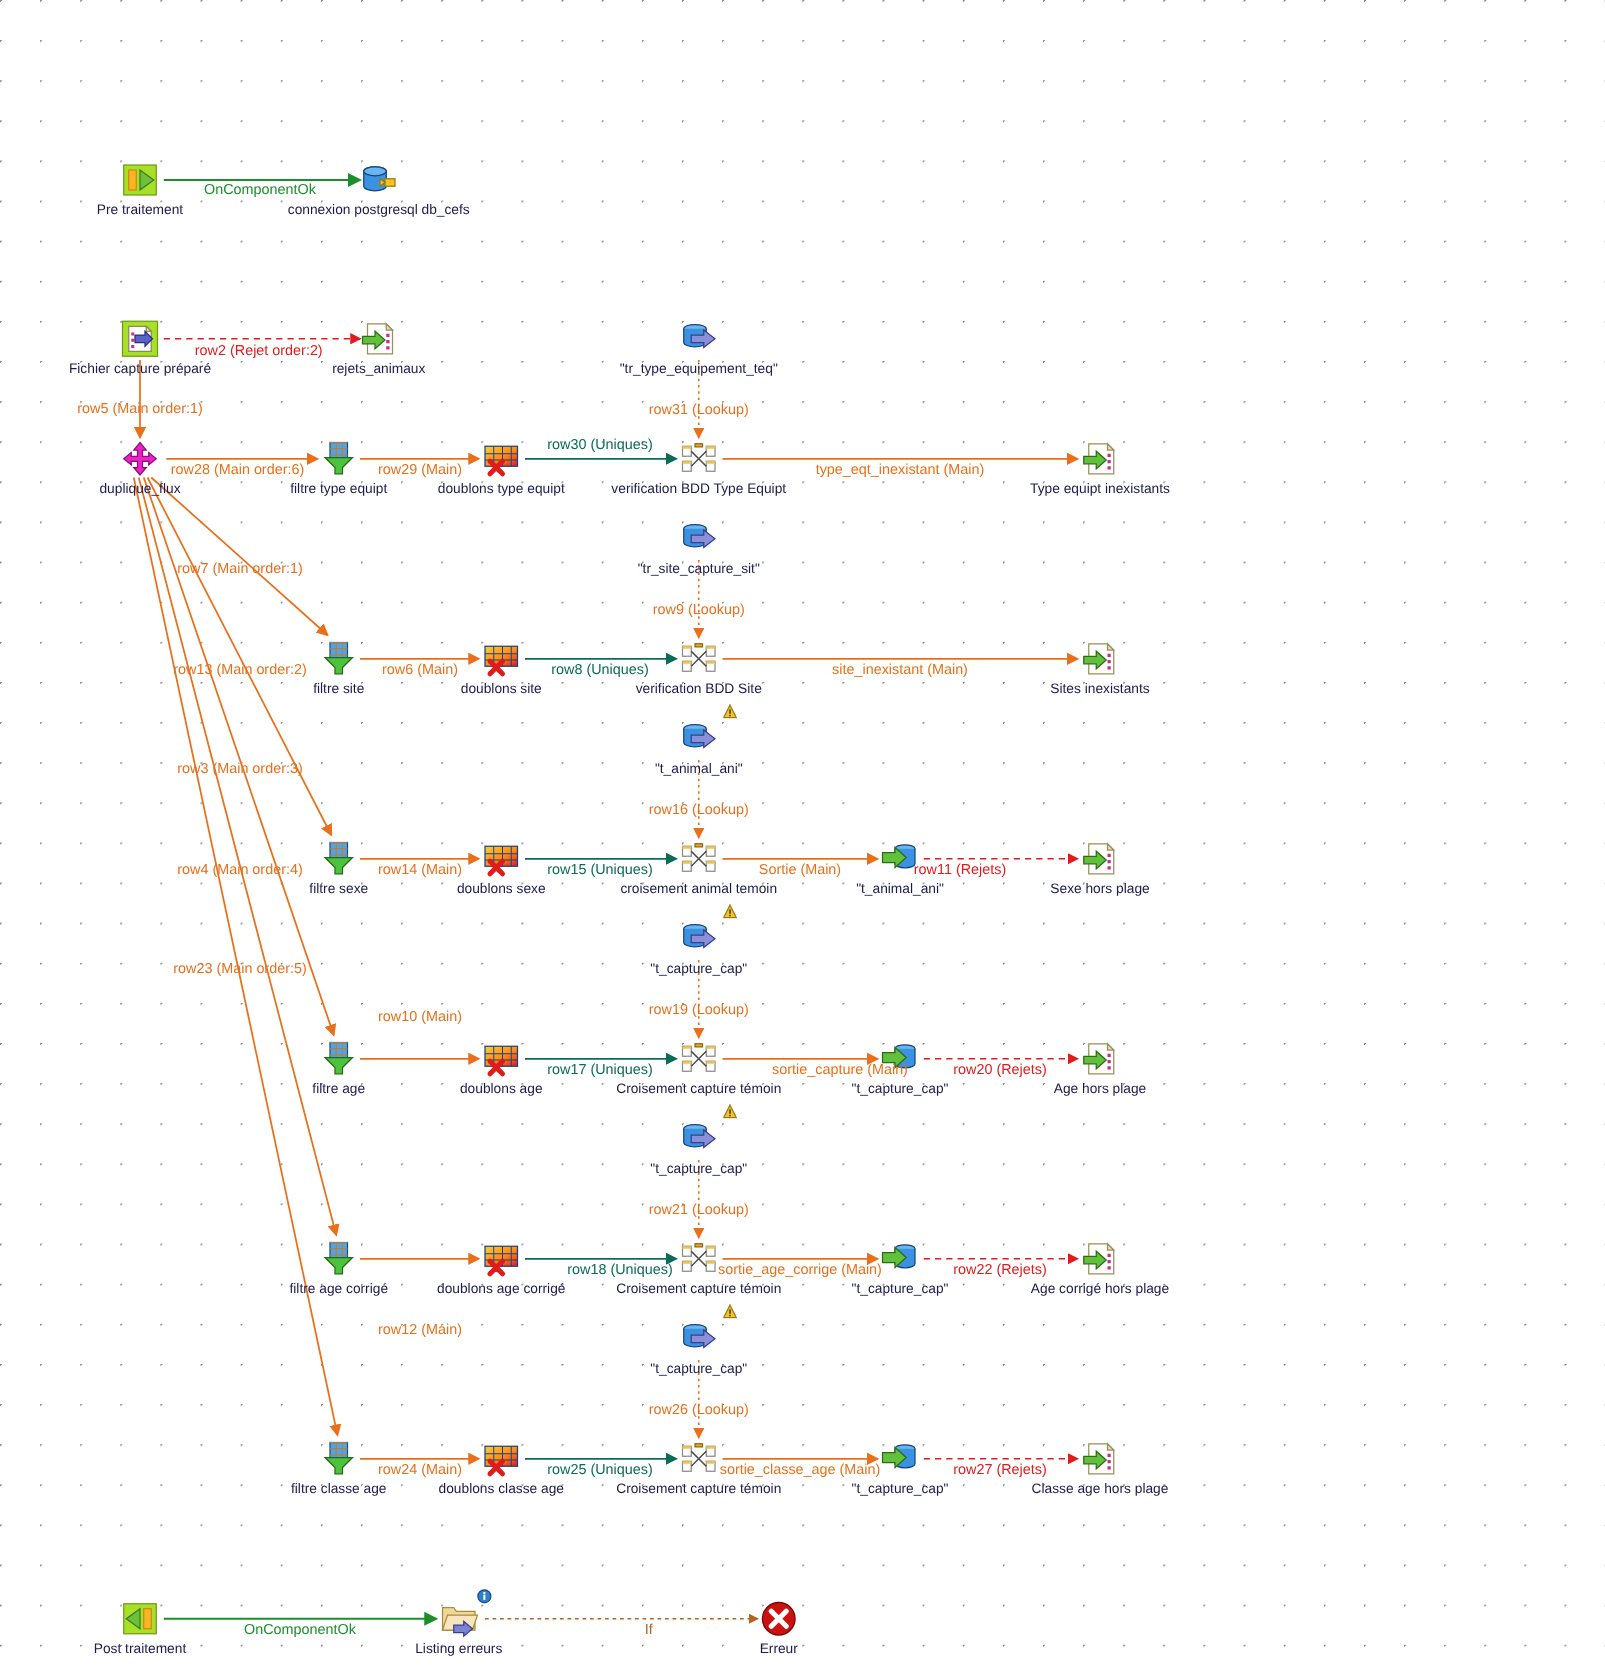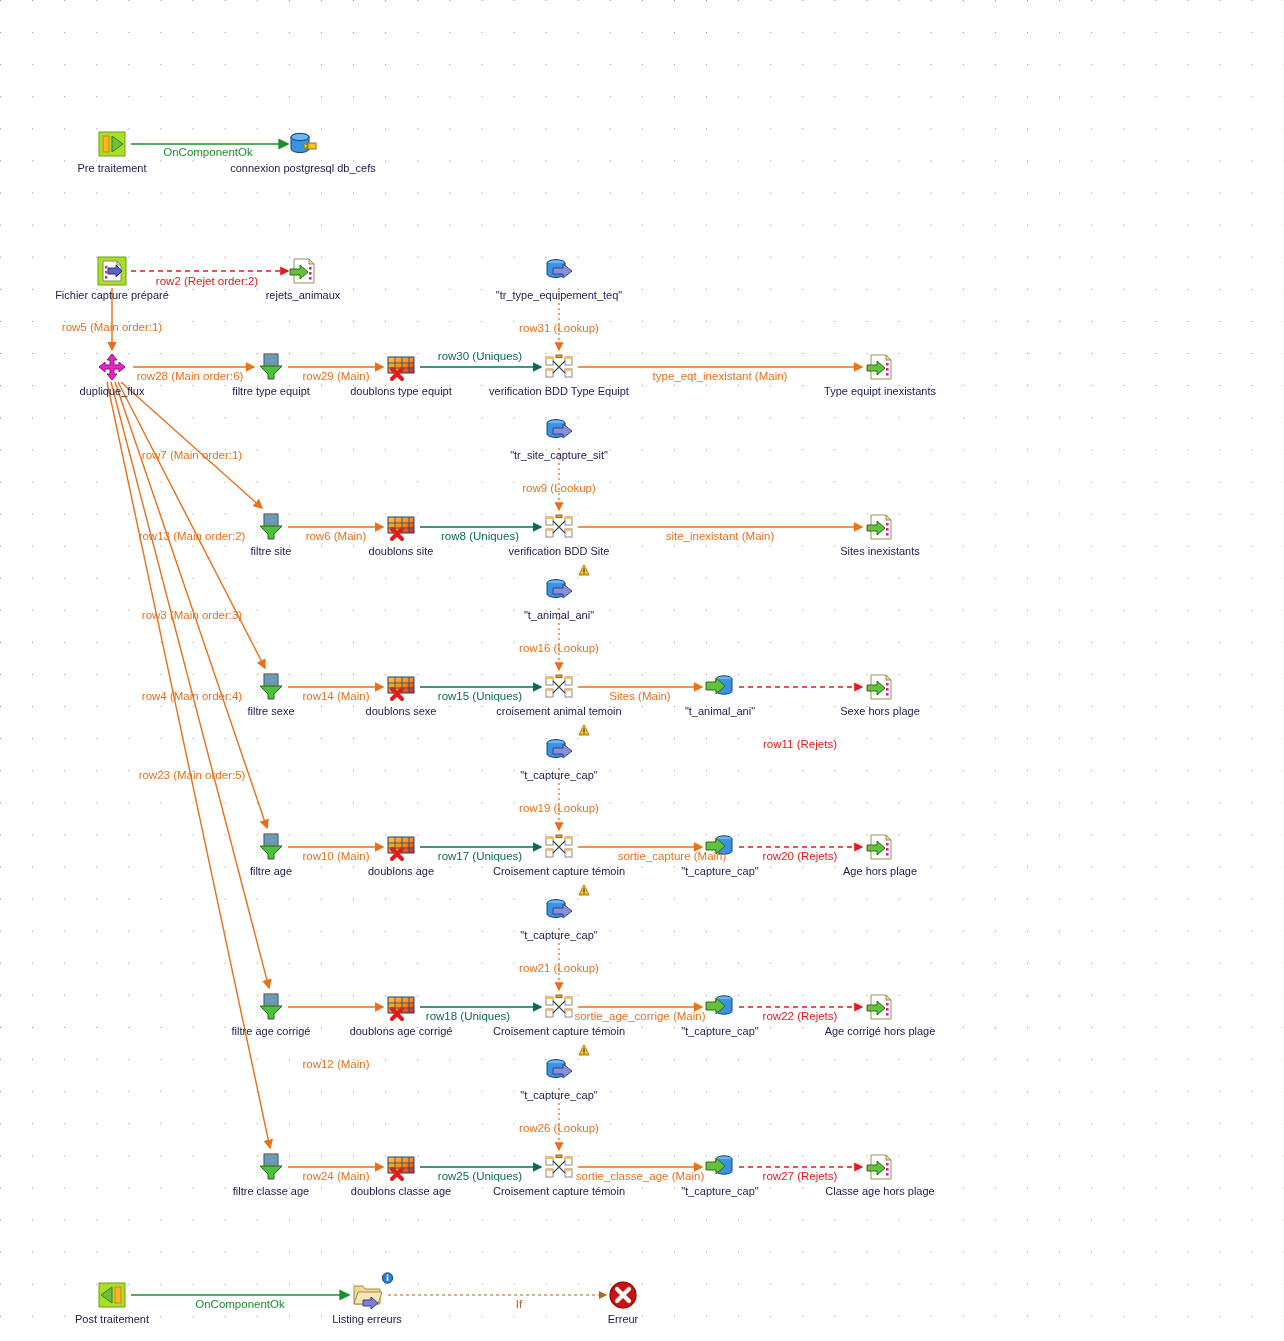--- a/index.html
+++ b/index.html
@@ -777,33 +777,33 @@
   <div class="elabel e-main" style="left:192px;top:536px;">row13 (Main order:2)</div>
   <div class="elabel e-main" style="left:336px;top:536px;">row6 (Main)</div>
   <div class="elabel e-uniq" style="left:480px;top:536px;text-align:right;">row8 (Uniques)</div>
   <div class="elabel e-main" style="left:720px;top:536px;">site_inexistant (Main)</div>
 
   <div class="elabel e-main" style="left:192px;top:615px;">row3 (Main order:3)</div>
   <div class="elabel e-look" style="left:559px;top:648px;">row16 (Lookup)</div>
   <div class="elabel e-main" style="left:192px;top:696px;">row4 (Main order:4)</div>
   <div class="elabel e-main" style="left:336px;top:696px;">row14 (Main)</div>
   <div class="elabel e-uniq" style="left:480px;top:696px;">row15 (Uniques)</div>
-  <div class="elabel e-main" style="left:640px;top:696px;">Sites (Main)</div>
-  <div class="elabel e-rej" style="left:800px;top:696px;margin-top:48px;">row11 (Rejets)</div>
+  <div class="elabel e-main" style="left:640px;top:696px;">Sortie (Main)</div>
+  <div class="elabel e-rej" style="left:768px;top:696px;">row11 (Rejets)</div>
 
   <div class="elabel e-main" style="left:192px;top:775px;">row23 (Main order:5)</div>
   <div class="elabel e-look" style="left:559px;top:808px;">row19 (Lookup)</div>
-  <div class="elabel e-main" style="left:336px;top:856px;text-align:right;">row10 (Main)</div>
+  <div class="elabel e-main" style="left:336px;top:814px;text-align:right;">row10 (Main)</div>
   <div class="elabel e-uniq" style="left:480px;top:856px;">row17 (Uniques)</div>
   <div class="elabel e-main" style="left:672px;top:856px;">sortie_capture (Main)</div>
   <div class="elabel e-rej" style="left:800px;top:856px;">row20 (Rejets)</div>
 
   <div class="elabel e-look" style="left:559px;top:968px;">row21 (Lookup)</div>
   <div class="elabel e-main" style="left:336px;top:1016px;margin-top:48px;">row12 (Main)</div>
-  <div class="elabel e-uniq" style="left:468px;top:1016px;">row18 (Uniques)</div>
+  <div class="elabel e-uniq" style="left:496px;top:1016px;">row18 (Uniques)</div>
   <div class="elabel e-main" style="left:640px;top:1016px;">sortie_age_corrige (Main)</div>
   <div class="elabel e-rej" style="left:800px;top:1016px;">row22 (Rejets)</div>
 
   <div class="elabel e-look" style="left:559px;top:1128px;">row26 (Lookup)</div>
   <div class="elabel e-main" style="left:336px;top:1176px;">row24 (Main)</div>
   <div class="elabel e-uniq" style="left:480px;top:1176px;">row25 (Uniques)</div>
   <div class="elabel e-main" style="left:640px;top:1176px;">sortie_classe_age (Main)</div>
   <div class="elabel e-rej" style="left:800px;top:1176px;">row27 (Rejets)</div>
 
   <div class="elabel e-ok" style="left:240px;top:1304px;">OnComponentOk</div>

